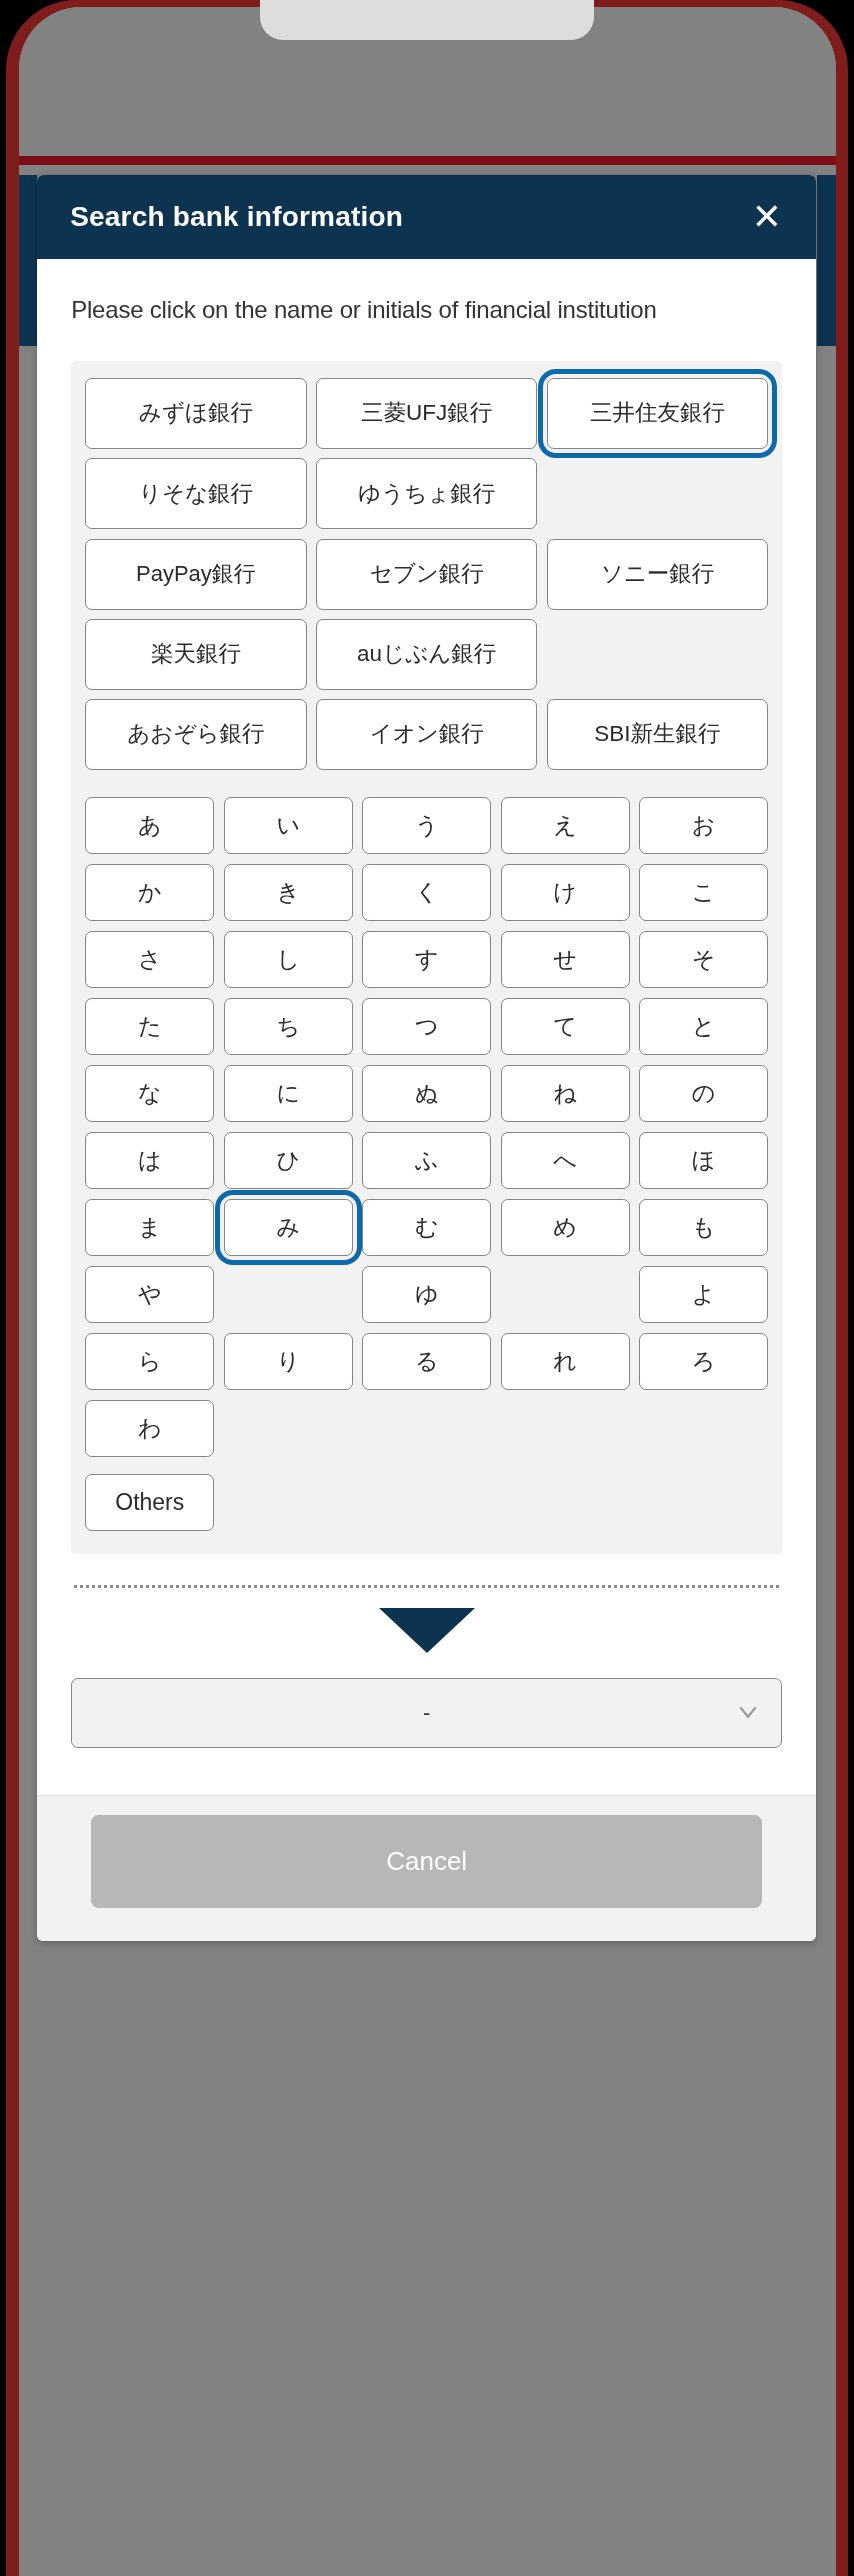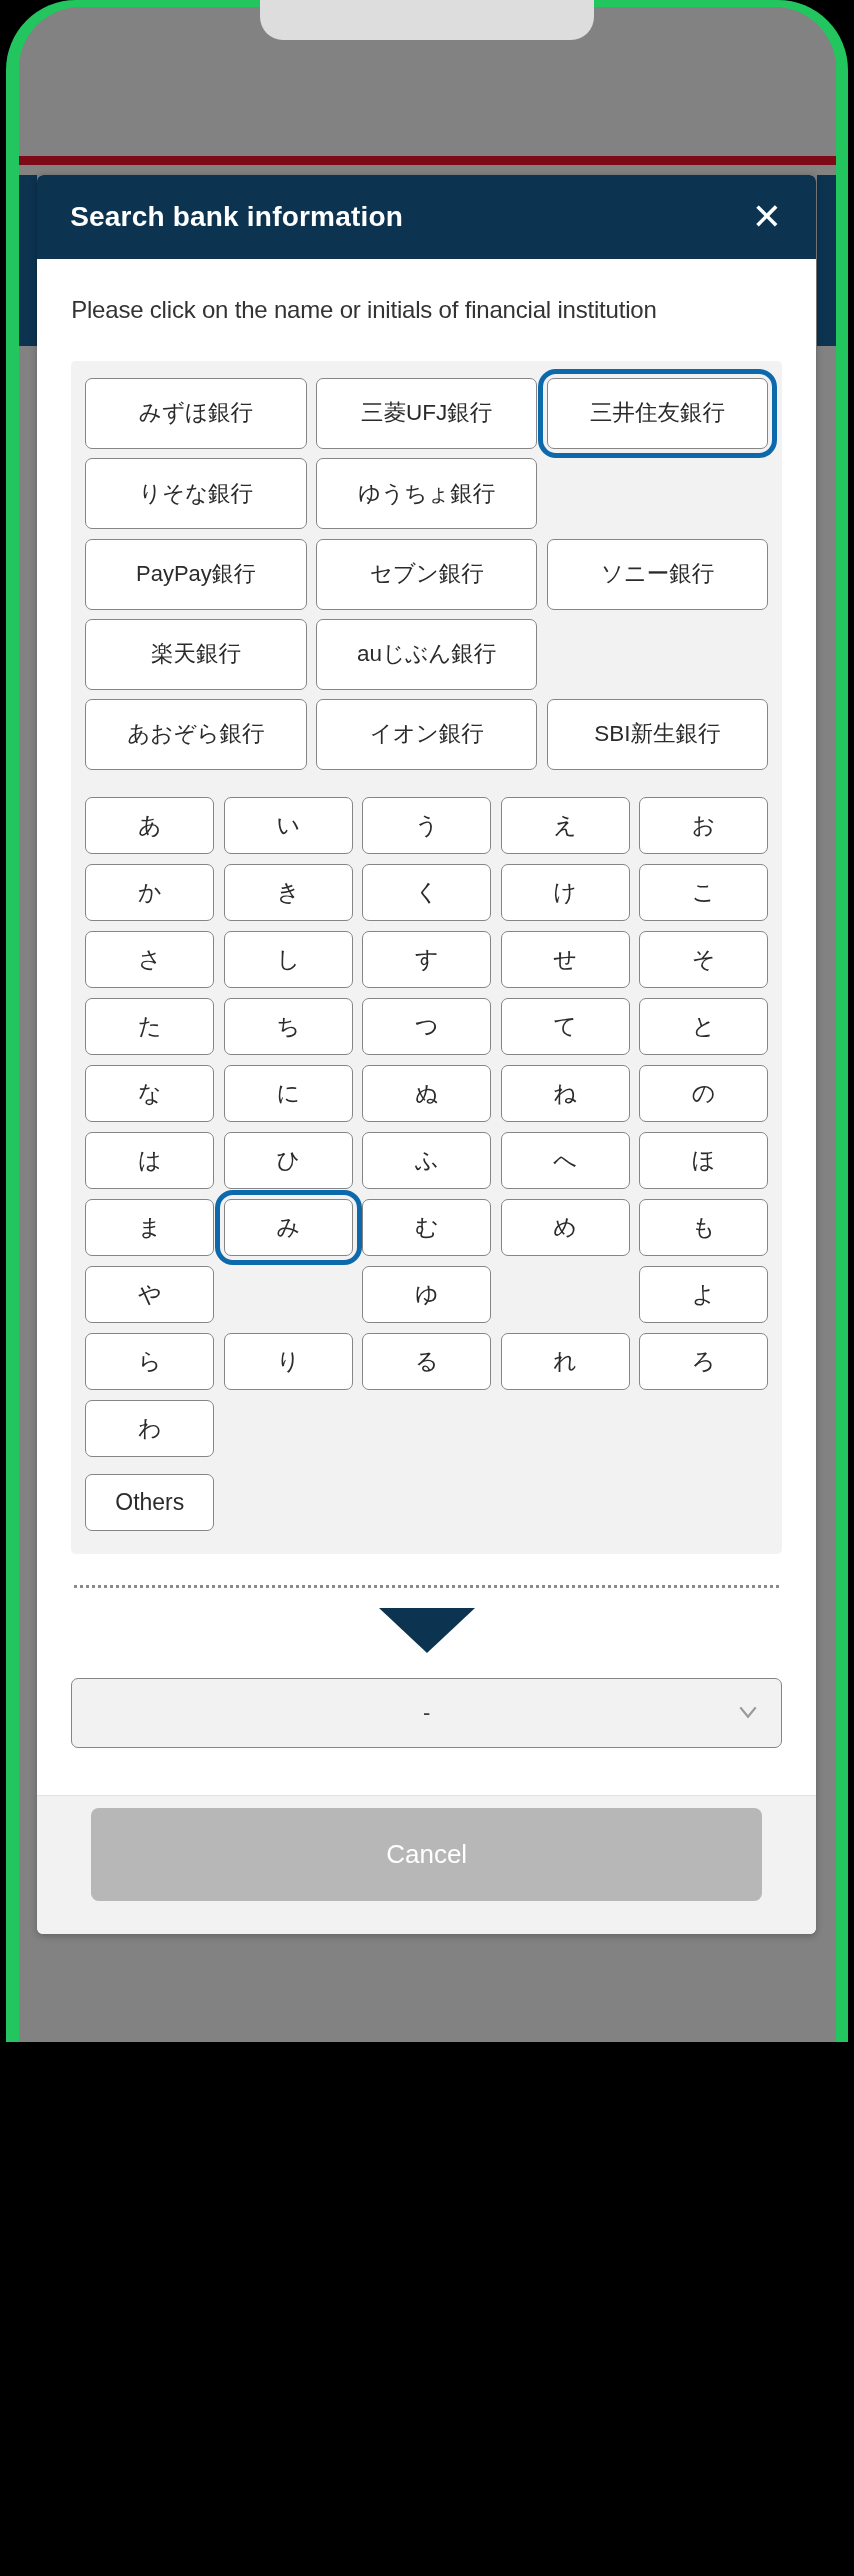--- a/index.html
+++ b/index.html
@@ -7,22 +7,22 @@
     width: 854px; height: 2576px;
     background: #000;
     font-family: "Liberation Sans", "DejaVu Sans", sans-serif;
     overflow: hidden;
   }
 
   
   #phone-frame {
     position: absolute;
     left: 6.2px; top: 0;
-    width: 842px; height: 2042px;
-    background: #22c55e;
+    width: 842px; height: 2576px;
+    background: #7f1d1d;
     border-top-left-radius: 70px;
     border-top-right-radius: 70px;
     overflow: hidden;
   }
   #notch {
     position: absolute;
     left: 50%; transform: translateX(-50%);
     top: 0;
     width: 334px; height: 40px;
     background: #dddddd;
@@ -202,21 +202,21 @@
     position: absolute; right: 23px; top: 50%;
     transform: translateY(-55%);
     width: 20px; height: 20px;
   }
   #select-chevron svg { display: block; }
 
   
   #modal-footer {
     background: #f2f2f2;
     border-top: 1.6px solid #e2e2e2;
-    padding: 12px 54px 33px 54px;
+    padding: 19px 54px 33px 54px;
   }
   #cancel-button {
     width: 100%;
     height: 93px;
     background: #b7b7b7;
     border: none;
     border-radius: 7.8px;
     color: #ffffff;
     font-size: 26px;
     cursor: pointer;

